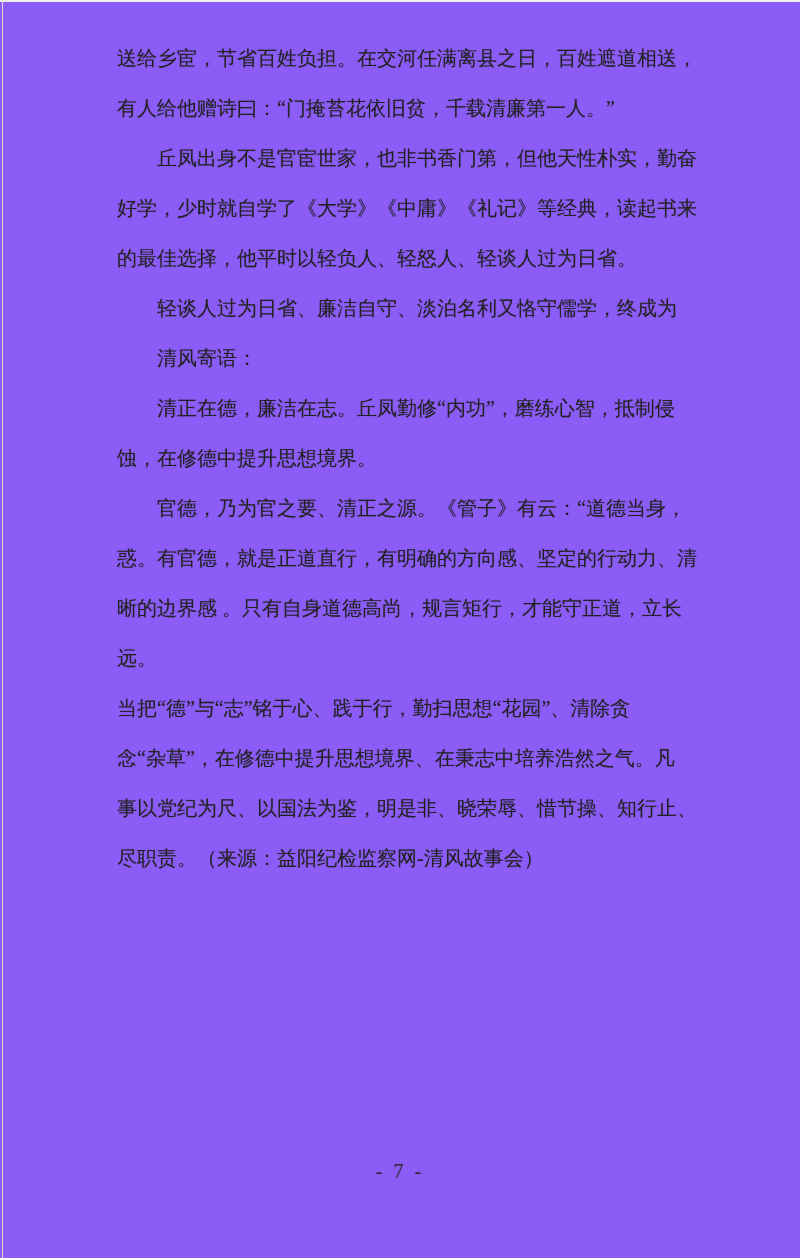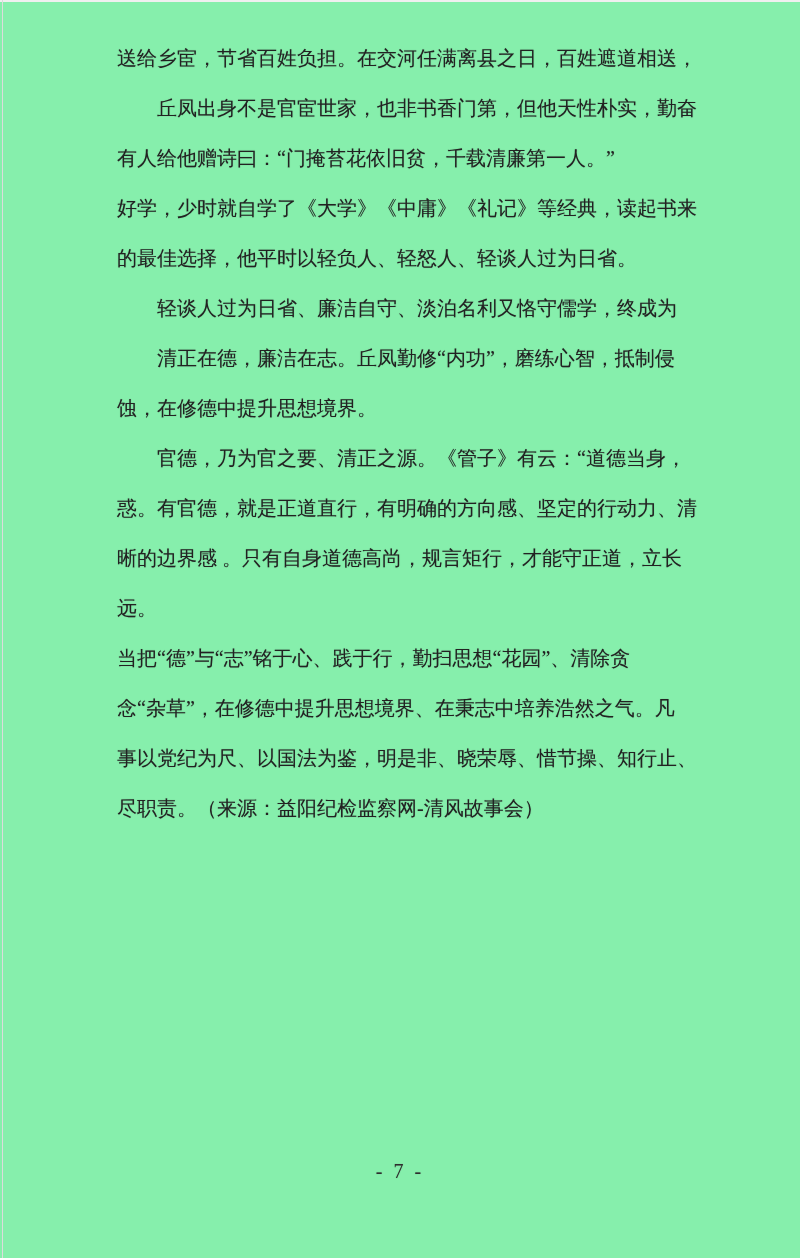--- a/index.html
+++ b/index.html
@@ -10,21 +10,21 @@
     width: 800px;
     height: 1258px;
     background: #fdfdfd;
     position: relative;
     overflow: hidden;
     font-family: "Liberation Serif", "DejaVu Serif", serif;
   }
   .page {
     position: absolute;
     inset: 0;
-    background: #86efac;
+    background: #8b5cf6;
   }
   .scan-edge {
     position: absolute;
     left: 2px;
     top: 0;
     width: 1px;
     height: 100%;
     background: #dcdcdc;
   }
   .scan-edge-top {
@@ -64,25 +64,26 @@
 </style>
 </head>
 <body>
 
 <div class="page">
   <div class="scan-edge-top"></div>
   <div class="scan-edge"></div>
 
   <div class="content">
     <div class="line">送给乡宦，节省百姓负担。在交河任满离县之日，百姓遮道相送，</div>
+    <div class="line">有人给他赠诗曰：“门掩苔花依旧贫，千载清廉第一人。”</div>
     <div class="line">　　丘凤出身不是官宦世家，也非书香门第，但他天性朴实，勤奋</div>
-    <div class="line">有人给他赠诗曰：“门掩苔花依旧贫，千载清廉第一人。”</div>
     <div class="line">好学，少时就自学了《大学》《中庸》《礼记》等经典，读起书来</div>
     <div class="line">的最佳选择，他平时以轻负人、轻怒人、轻谈人过为日省。</div>
     <div class="line">　　轻谈人过为日省、廉洁自守、淡泊名利又恪守儒学，终成为</div>
+    <div class="line">　　清风寄语：</div>
     <div class="line">　　清正在德，廉洁在志。丘凤勤修“内功”，磨练心智，抵制侵</div>
     <div class="line">蚀，在修德中提升思想境界。</div>
     <div class="line">　　官德，乃为官之要、清正之源。《管子》有云：“道德当身，</div>
     <div class="line">惑。有官德，就是正道直行，有明确的方向感、坚定的行动力、清</div>
     <div class="line">晰的边界感 。只有自身道德高尚，规言矩行，才能守正道，立长</div>
     <div class="line">远。</div>
     <div class="line">当把“德”与“志”铭于心、践于行，勤扫思想“花园”、清除贪</div>
     <div class="line">念“杂草”，在修德中提升思想境界、在秉志中培养浩然之气。凡</div>
     <div class="line">事以党纪为尺、以国法为鉴，明是非、晓荣辱、惜节操、知行止、</div>
     <div class="line">尽职责。（来源：益阳纪检监察网-清风故事会）</div>

